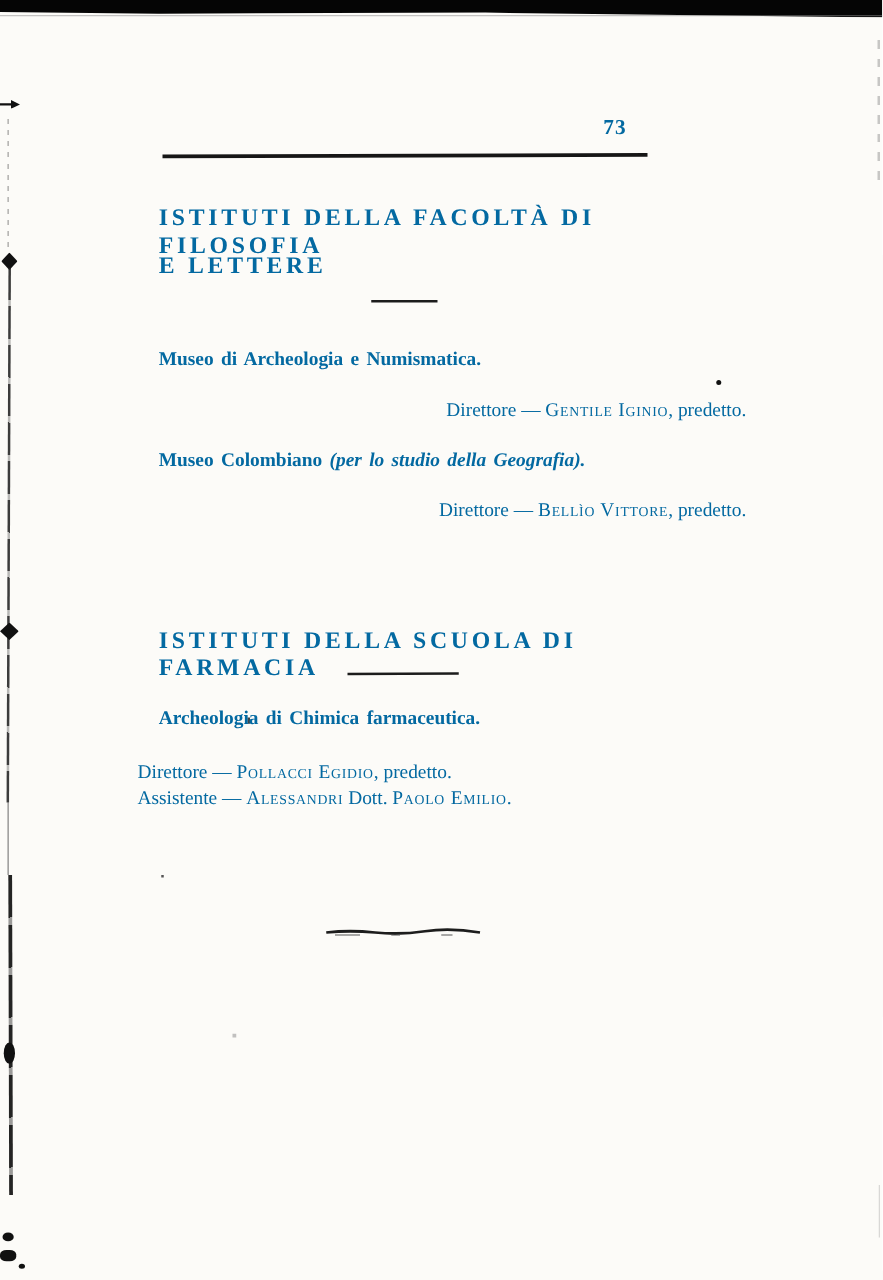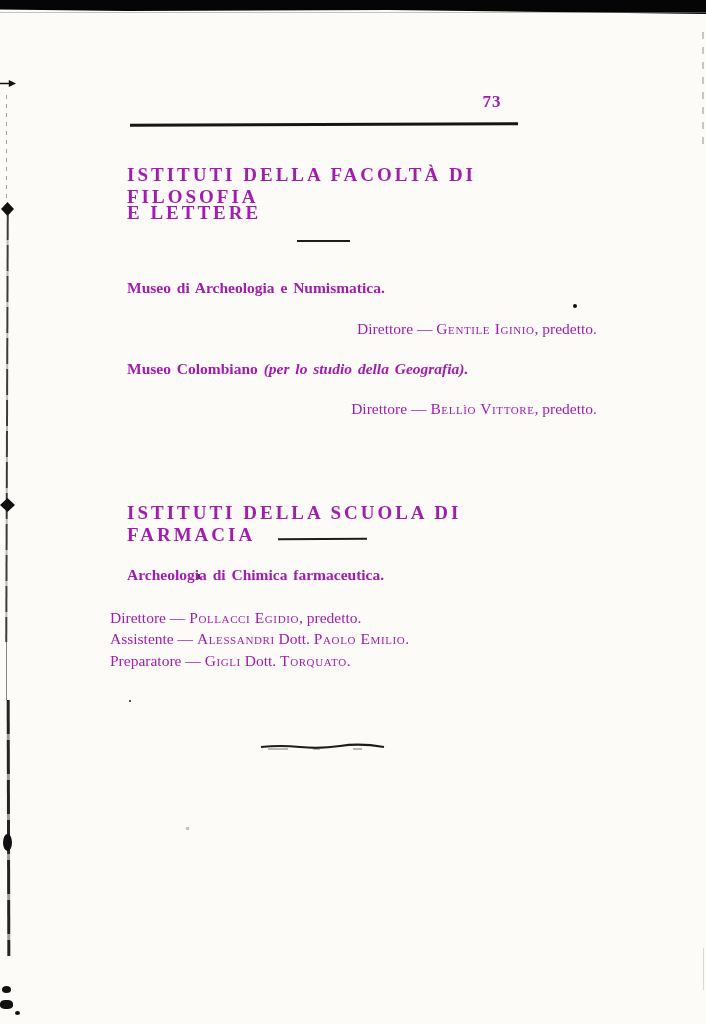--- a/index.html
+++ b/index.html
@@ -1,20 +1,20 @@
 <!DOCTYPE html>
 <html><head>
 <meta charset="utf-8">
 <style>
   html,body { margin:0; padding:0; background:#ffffff; }
   .page {
     position:relative; width:706px; height:1024px;
     background:#fcfbf8; overflow:hidden;
     font-family:"Liberation Serif","DejaVu Serif",serif;
-    color:#a21caf;
+    color:#0369a1;
   }
   .abs { position:absolute; }
 
   
   .topbar { top:0; left:0; width:706px; height:14px; background:#050505;
             clip-path:polygon(0 0,100% 0,100% 100%,55% 72%,18% 78%,0 68%); }
   .topbar-edge { top:12px; left:0; width:706px; height:1px; background:#8a8a8a; opacity:.5; }
 
   .art { background:#111; }
   .art-arrow1 { top:80px; left:0; width:16px; height:7px;
@@ -112,21 +112,20 @@
 
   <div class="abs dirline d2"><span>Direttore — </span><span class="sc">Bellìo Vittore</span><span>, predetto.</span></div>
 
   <div class="abs centerband title-line t2">ISTITUTI DELLA SCUOLA DI FARMACIA</div>
   <div class="abs rule-b"></div>
   <div class="abs centerband subh lab-h">Archeologia di Chimica farmaceutica.</div>
 
   <div class="abs staff">
     <div><span>Direttore — </span><span class="sc">Pollacci Egidio</span><span></span><span class="sc"></span><span>, predetto.</span></div>
     <div><span>Assistente — </span><span class="sc">Alessandri</span><span> Dott. </span><span class="sc">Paolo Emilio</span><span>.</span></div>
-    <div><span>Preparatore — </span><span class="sc">Gigli</span><span> Dott. </span><span class="sc">Torquato</span><span>.</span></div>
   </div>
 
   <div class="abs bottom-rule">
     <svg width="132" height="10">
       <path d="M3 5 Q 22 3, 42 5 T 82 4 T 126 5" stroke="#1d1d1d" stroke-width="2.2" fill="none"></path>
       <path d="M10 7 L 30 7 M 55 7 L 62 7 M 95 7 L 104 7" stroke="#555" stroke-width="0.8" fill="none"></path>
     </svg>
   </div>
 
 </div>

